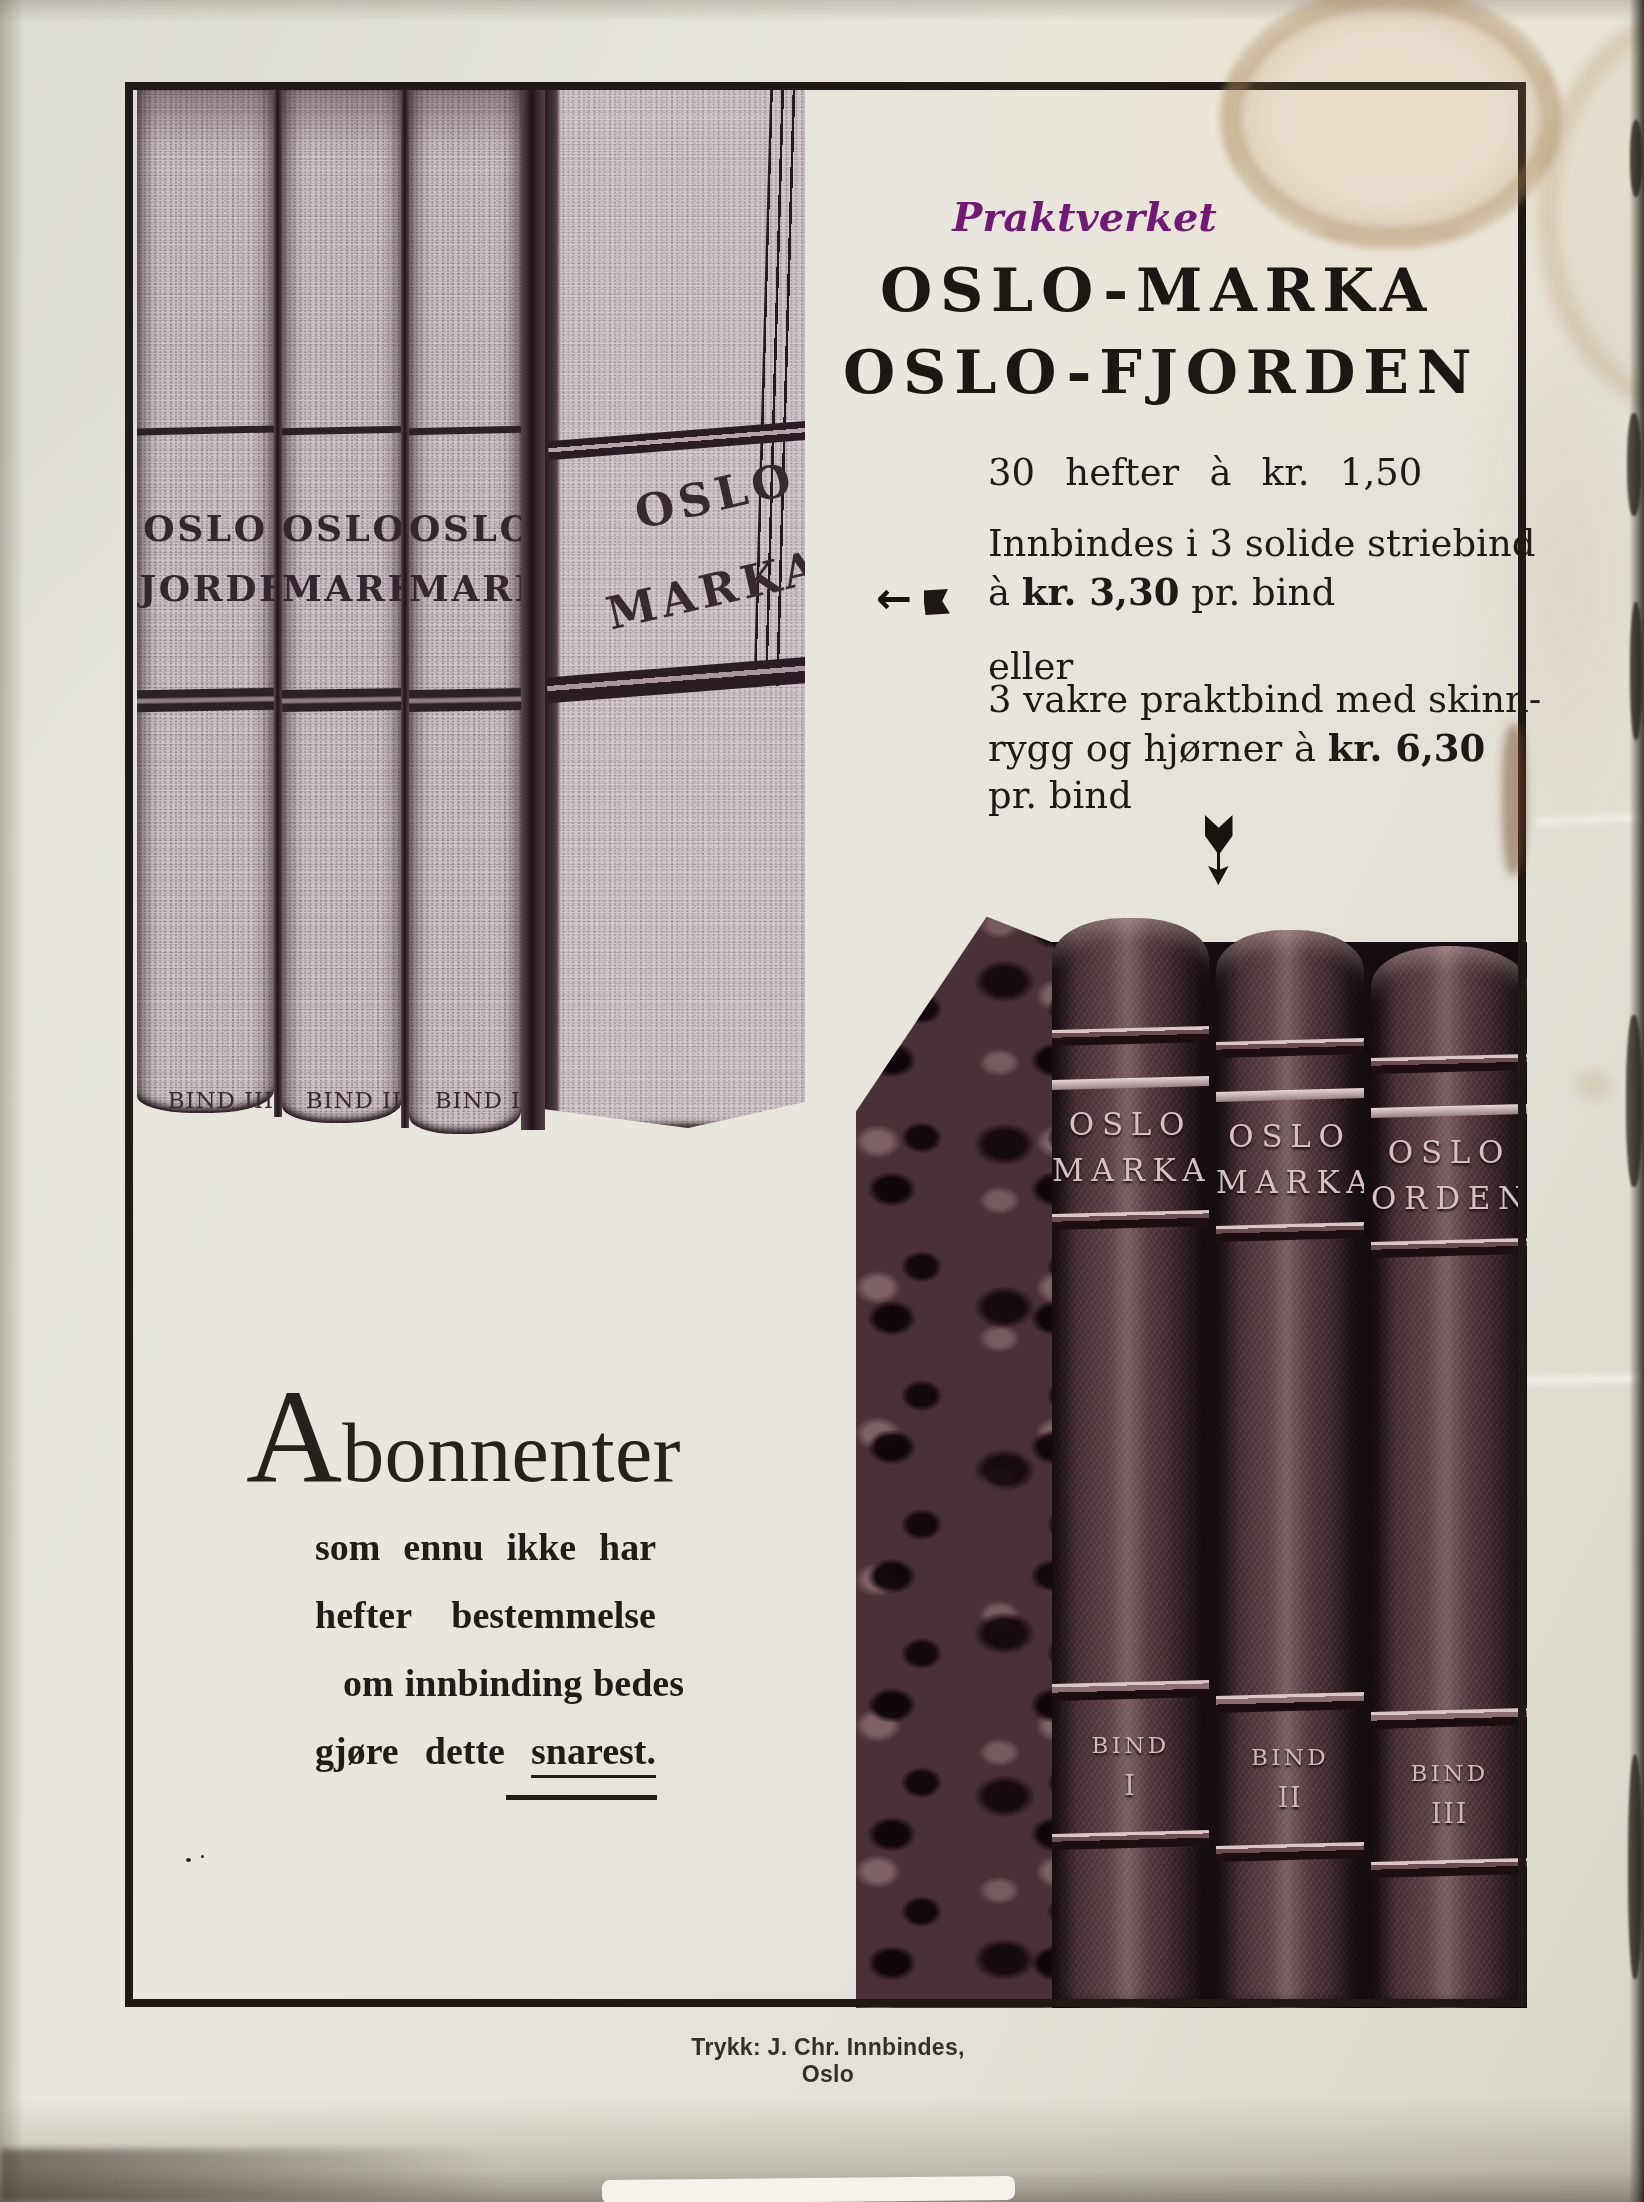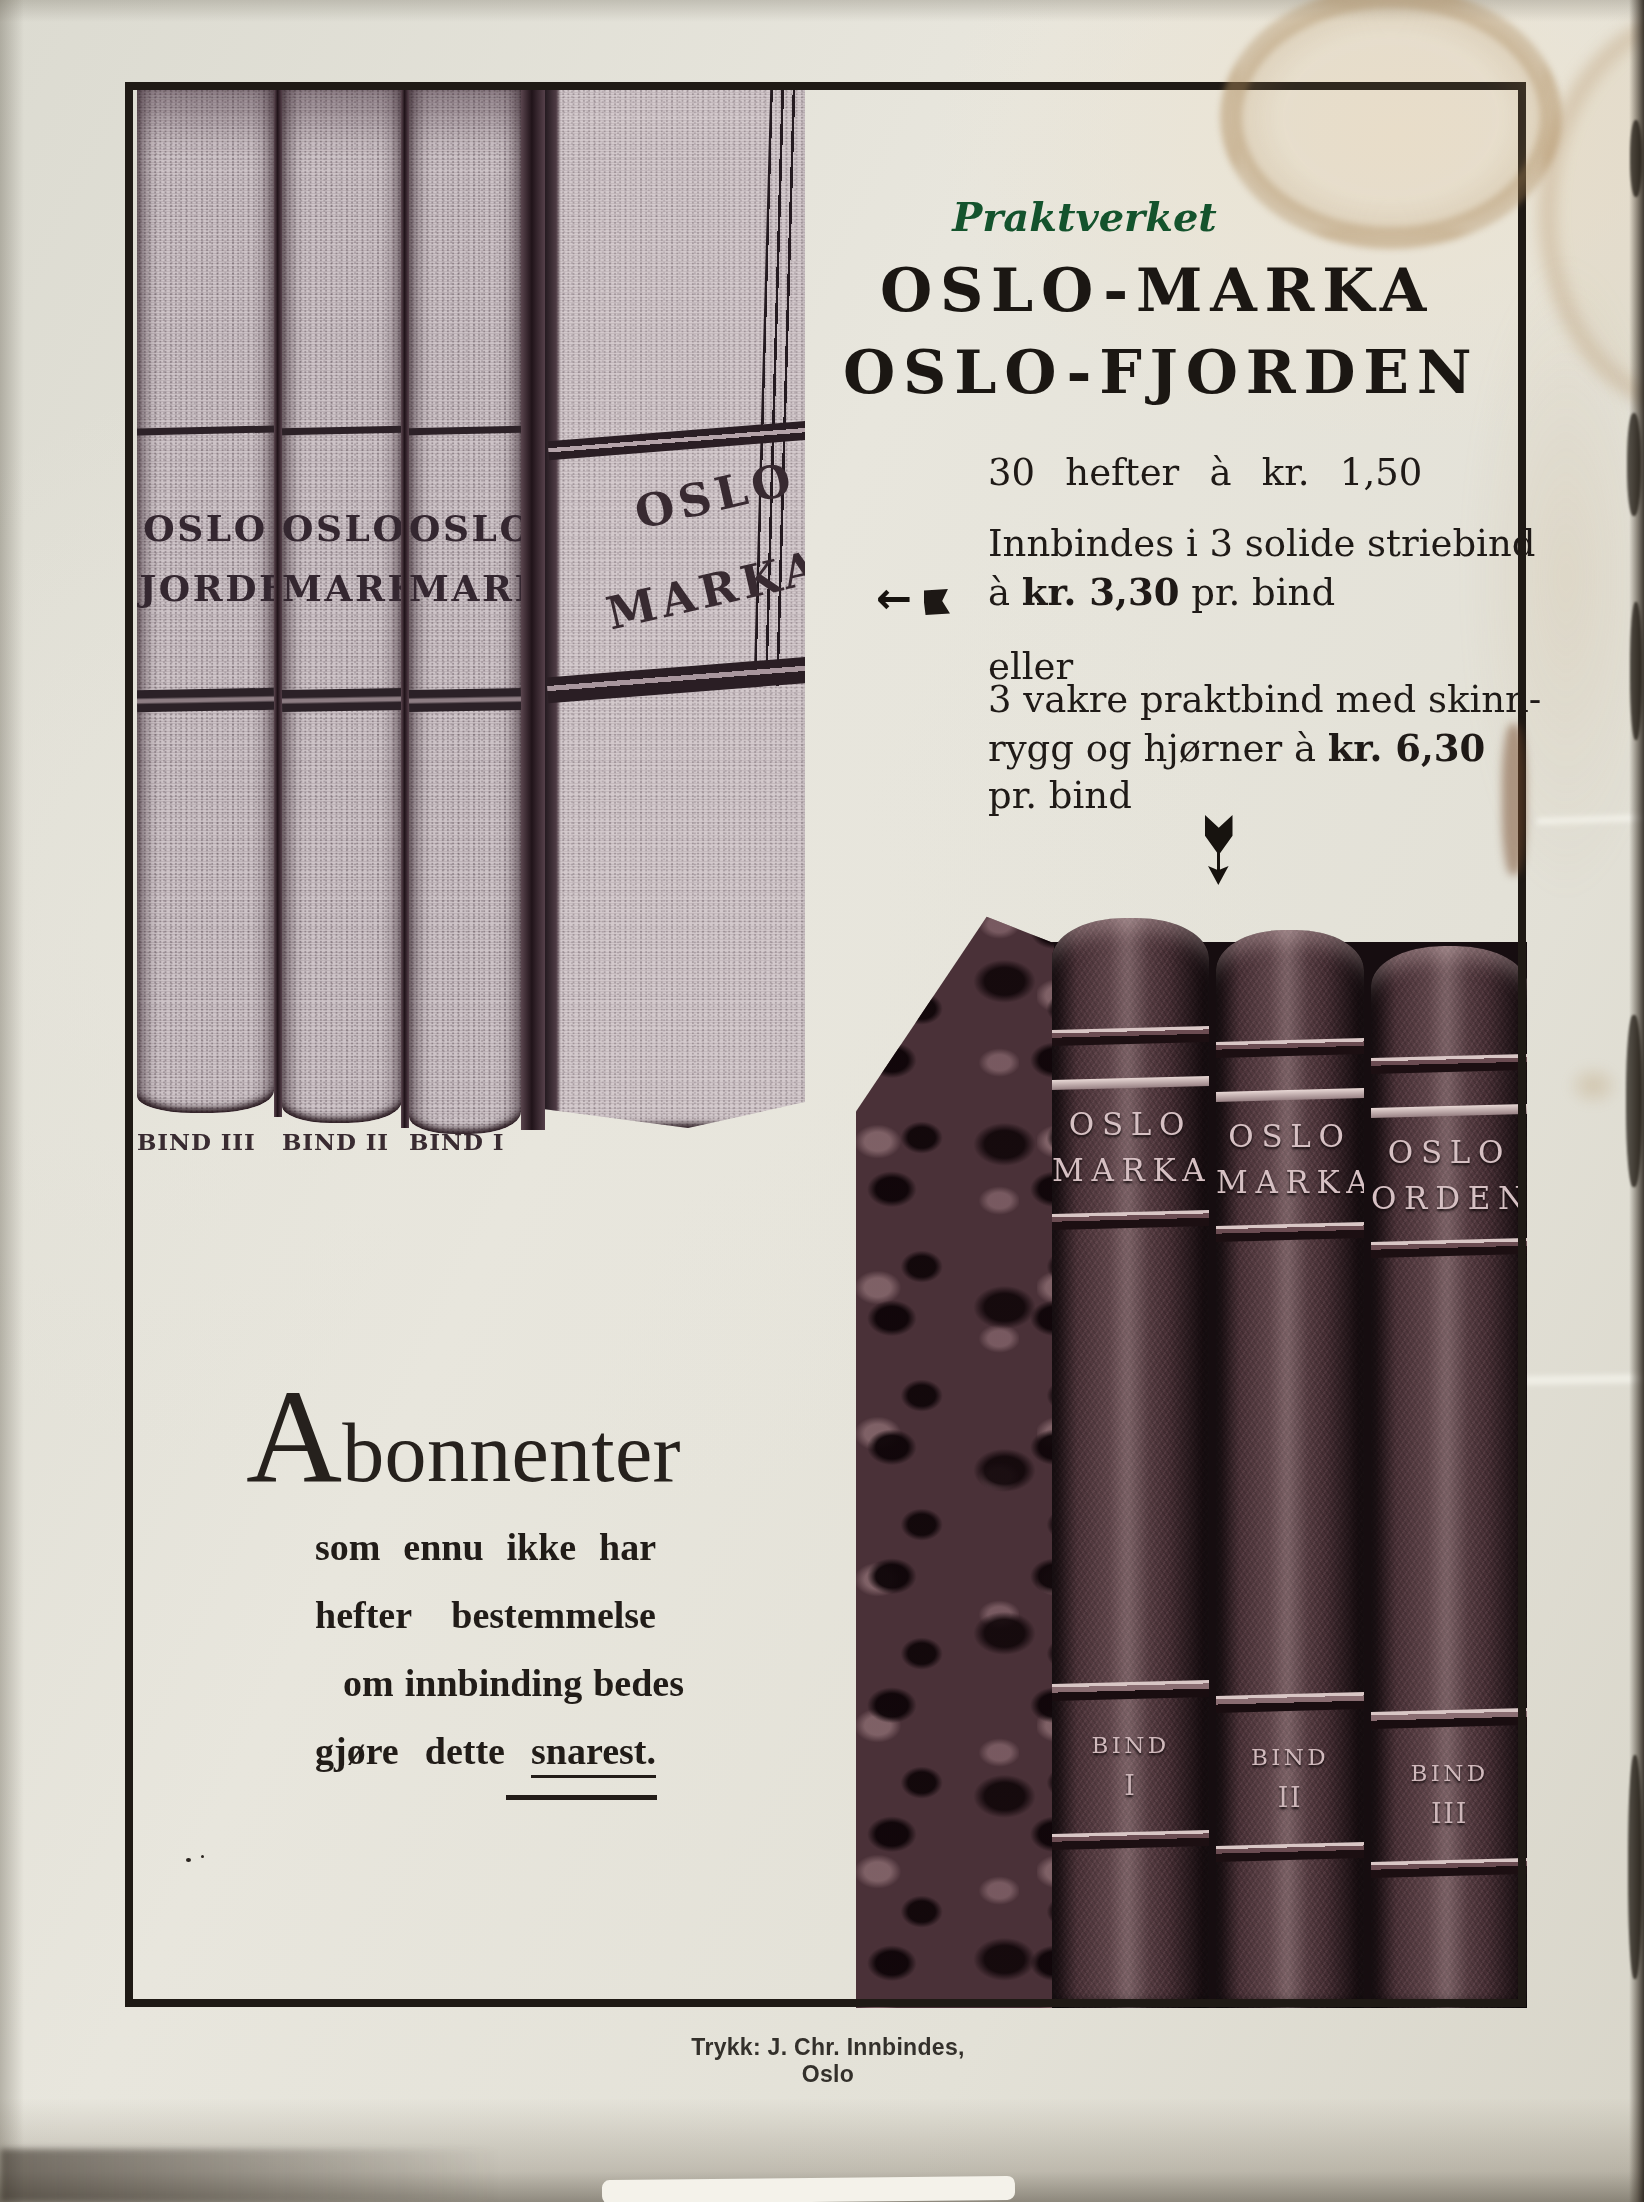--- a/index.html
+++ b/index.html
@@ -27,21 +27,21 @@
   .stain2{left:1538px;top:8.6px;width:275px;height:370px;border-radius:50%;
     border:19px solid rgba(172,140,96,.25);background:rgba(196,166,120,.10);filter:blur(6.9px);z-index:50;}
   .wash{left:1463px;top:250px;width:206px;height:654px;background:radial-gradient(ellipse at center,rgba(190,160,115,.16),rgba(0,0,0,0) 70%);filter:blur(8.6px);z-index:3;}
   .smudge{left:1502px;top:724px;width:24px;height:151px;background:rgba(118,74,44,.5);border-radius:40%;filter:blur(4.3px);z-index:45;}
   .spot{left:1566px;top:1063px;width:55px;height:45px;background:radial-gradient(ellipse,rgba(180,150,100,.32),rgba(0,0,0,0) 70%);filter:blur(4.3px);z-index:3;}
   .crease{background:rgba(255,255,250,.5);filter:blur(2.6px);z-index:3;}
   .speck{background:#2a241f;border-radius:50%;z-index:7;}
   
   .frame{left:125px;top:82px;width:1385px;height:1909px;border:8.6px solid #1f1a15;z-index:40;}
   
-  .kicker{left:895px;top:193px;width:379px;text-align:center;font-family:"DejaVu Serif",serif;font-style:italic;font-weight:bold;font-size:40px;color:#14532d;z-index:20;}
+  .kicker{left:895px;top:193px;width:379px;text-align:center;font-family:"DejaVu Serif",serif;font-style:italic;font-weight:bold;font-size:40px;color:#701a75;z-index:20;}
   .h1{left:843px;top:260px;width:628px;text-align:center;font-family:"DejaVu Serif",serif;font-weight:bold;font-size:60px;letter-spacing:.13em;line-height:1;color:#1b1713;white-space:nowrap;z-index:20;}
   .h1b{top:342px;}
   .bl{left:988px;font-family:"DejaVu Serif",serif;font-size:37px;white-space:nowrap;color:#1f1a17;z-index:20;}
   .ws{word-spacing:.5em;}
   .b{font-weight:bold;}
   .larrow{left:876px;top:573px;font-size:43px;font-weight:bold;color:#17130f;z-index:20;font-family:"DejaVu Sans",sans-serif;}
   .lflag{left:924px;top:589px;width:26px;height:26px;background:#1d1815;clip-path:polygon(0 6%,92% 0,70% 46%,100% 94%,6% 100%,0 52%);z-index:20;}
   .fletch{left:1205px;top:815px;width:27.5px;height:40px;background:#17130f;clip-path:polygon(0 0,50% 32%,100% 0,100% 52%,50% 100%,0 52%);z-index:20;}
   .shaft{left:1217px;top:850px;width:3.4px;height:20.6px;background:#17130f;z-index:20;}
   .ahead{left:1208px;top:866px;width:20.6px;height:19px;background:#17130f;clip-path:polygon(50% 100%,0 0,50% 22%,100% 0);z-index:20;}
@@ -63,21 +63,21 @@
     background-size:5.2px 3.4px,7.7px 5.2px,auto;
   }
   .cspine{top:0;border-radius:0 0 45% 40% / 0 0 22.4px 17px;
     box-shadow:inset 0 -7.7px 6px -3.4px rgba(25,10,16,.9), inset 12px 0 15.5px -6.9px rgba(35,18,26,.65), inset -12px 0 15.5px -6.9px rgba(35,18,26,.6), inset 0 52px 34px -17px rgba(60,40,52,.35);}
   .cgap{top:0;background:linear-gradient(90deg,#5a454e,#201319 45%,#55404a);}
   .crule{left:0;right:0;top:338px;height:6.9px;background:#2c2127;transform:rotate(-1.3deg);}
   .cband{left:0;right:0;top:600px;height:22.4px;background:linear-gradient(180deg,#2b2127 0 34%,#8d7d83 44% 56%,#2b2127 66% 100%);transform:rotate(-1deg);}
   .clab{left:0;right:0;text-align:center;font-family:"DejaVu Serif",serif;font-weight:bold;color:#342730;letter-spacing:2.6px;font-size:36px;white-space:nowrap;}
   .cl1{top:418px;}
   .cl2{top:478px;}
-  .cbind{left:0;right:0;top:998px;text-align:left;font-family:"DejaVu Serif",serif;font-weight:bold;font-size:23px;color:#392b31;letter-spacing:0.9px;white-space:nowrap;margin-top:41px;}
+  .cbind{left:0;right:0;top:998px;text-align:right;font-family:"DejaVu Serif",serif;font-weight:normal;font-size:23px;color:#392b31;letter-spacing:0.9px;white-space:nowrap;}
   .ccover{left:408px;top:0;width:260px;height:1039px;
     background-color:#d3c9cc;
     background-image:
       radial-gradient(circle,rgba(52,36,46,.26) 0.7px,rgba(0,0,0,0) 1.4px),
       radial-gradient(circle,rgba(52,36,46,.16) 0.7px,rgba(0,0,0,0) 1.5px),
       repeating-linear-gradient(180deg,rgba(70,50,60,.10) 0 0.9px,rgba(0,0,0,0) 0.9px 2.6px);
     background-size:5.2px 3.4px,7.7px 5.2px,auto;
     clip-path:polygon(0 0,100% 0,100% 97.5%,55% 100%,0 98.2%);
     box-shadow:inset 0 -8.6px 6.9px -4.3px rgba(25,10,16,.9);}
   .cedge{left:0;top:0;width:15.5px;height:100%;background:linear-gradient(90deg,#241a20,#4e3b44 70%,rgba(0,0,0,0));}

